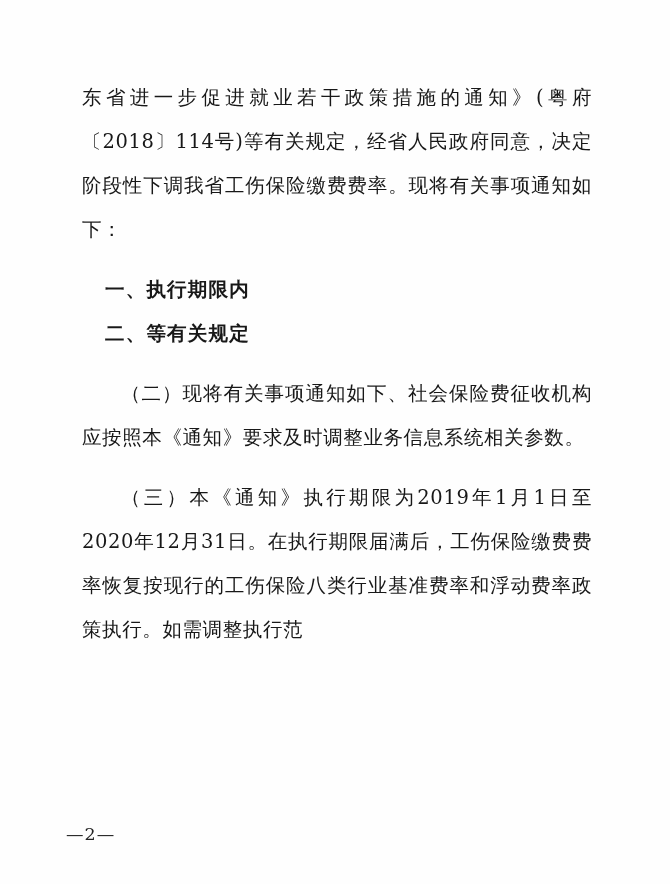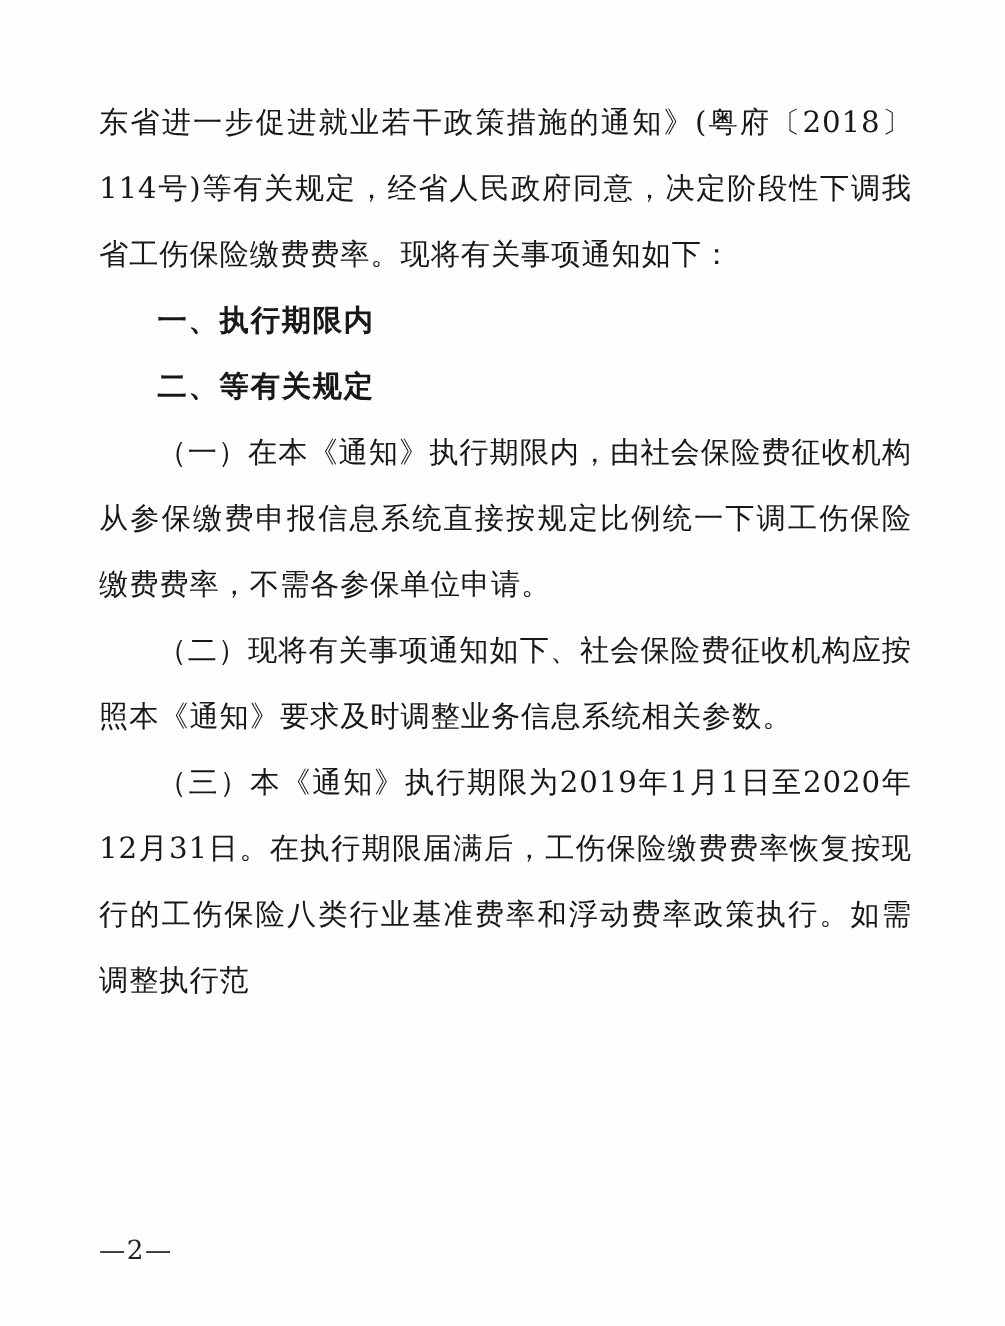--- a/index.html
+++ b/index.html
@@ -24,21 +24,21 @@
   }
   .doc-body {
     font-size: 19.5px;
     line-height: 44px;
     letter-spacing: 0.6px;
     text-align: justify;
     text-justify: inter-ideograph;
     color: #181818;
   }
   .para {
-    margin: 0;
+    margin: 16px;
     text-indent: 0;
   }
   .para.indent {
     text-indent: 2em;
   }
   .heading {
     margin: 0;
     text-indent: 2em;
     font-weight: bold;
     letter-spacing: 1.2px;
@@ -53,18 +53,17 @@
   }
 </style>
 </head>
 <body>
 
 <div class="page">
   <div class="doc-body">
     <p class="para">东省进一步促进就业若干政策措施的通知》(粤府〔2018〕114号)等有关规定，经省人民政府同意，决定阶段性下调我省工伤保险缴费费率。现将有关事项通知如下：</p>
     <p class="heading">一、执行期限内</p>
     <p class="heading">二、等有关规定</p>
-    <p class="para indent">（一）在本《通知》执行期限内，由社会保险费征收机构从参保缴费申报信息系统直接按规定比例统一下调工伤保险缴费费率，不需各参保单位申请。</p>
     <p class="para indent">（二）现将有关事项通知如下、社会保险费征收机构应按照本《通知》要求及时调整业务信息系统相关参数。</p>
     <p class="para indent">（三）本《通知》执行期限为2019年1月1日至2020年12月31日。在执行期限届满后，工伤保险缴费费率恢复按现行的工伤保险八类行业基准费率和浮动费率政策执行。如需调整执行范</p>
   </div>
   <div class="pagenum-wrap">—2—</div>
 </div>
 
 </body></html>

